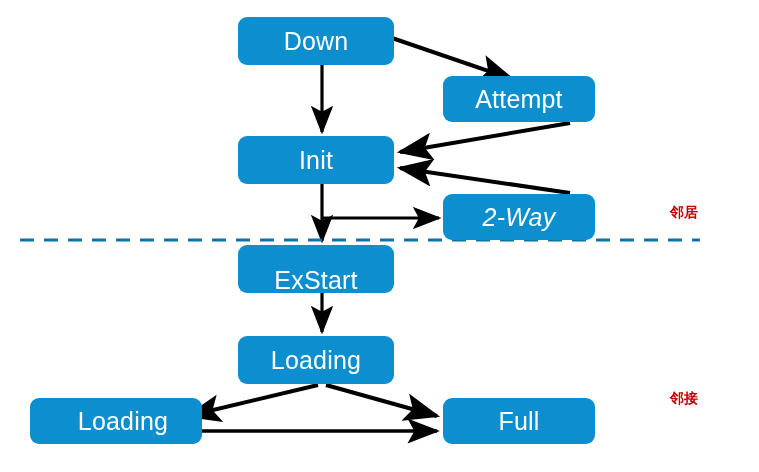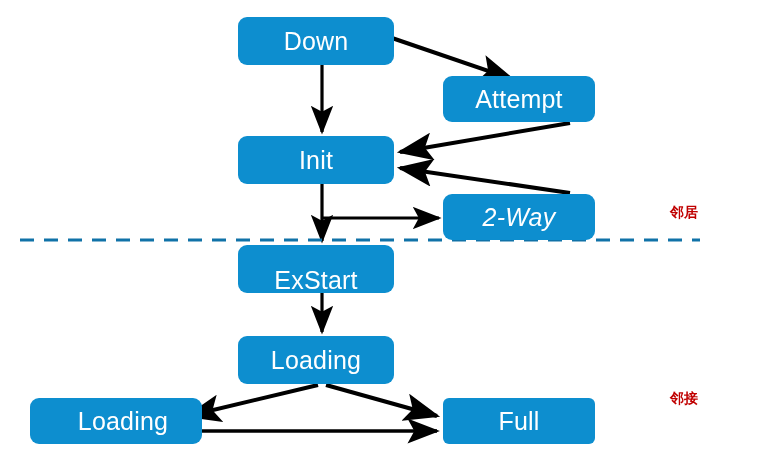--- a/index.html
+++ b/index.html
@@ -109,21 +109,21 @@
   </div>
 
   <div class="state-node" style="left:238px; top:336px; width:156px; height:48px;">
     <span>Loading</span>
   </div>
 
   <div class="state-node" style="left:30px; top:398px; width:172px; height:46px;padding-left:14px;">
     <span>Loading</span>
   </div>
 
-  <div class="state-node" style="left:443px; top:398px; width:152px; height:46px;border-radius:6px;">
+  <div class="state-node" style="left:443px; top:398px; width:152px; height:46px;">
     <span>Full</span>
   </div>
 
   <div class="zone-label" style="left:670px; top:205px;">邻居</div>
 
   <div class="zone-label" style="left:670px; top:391px;">邻接</div>
 
 </div>
 
 </body></html>

